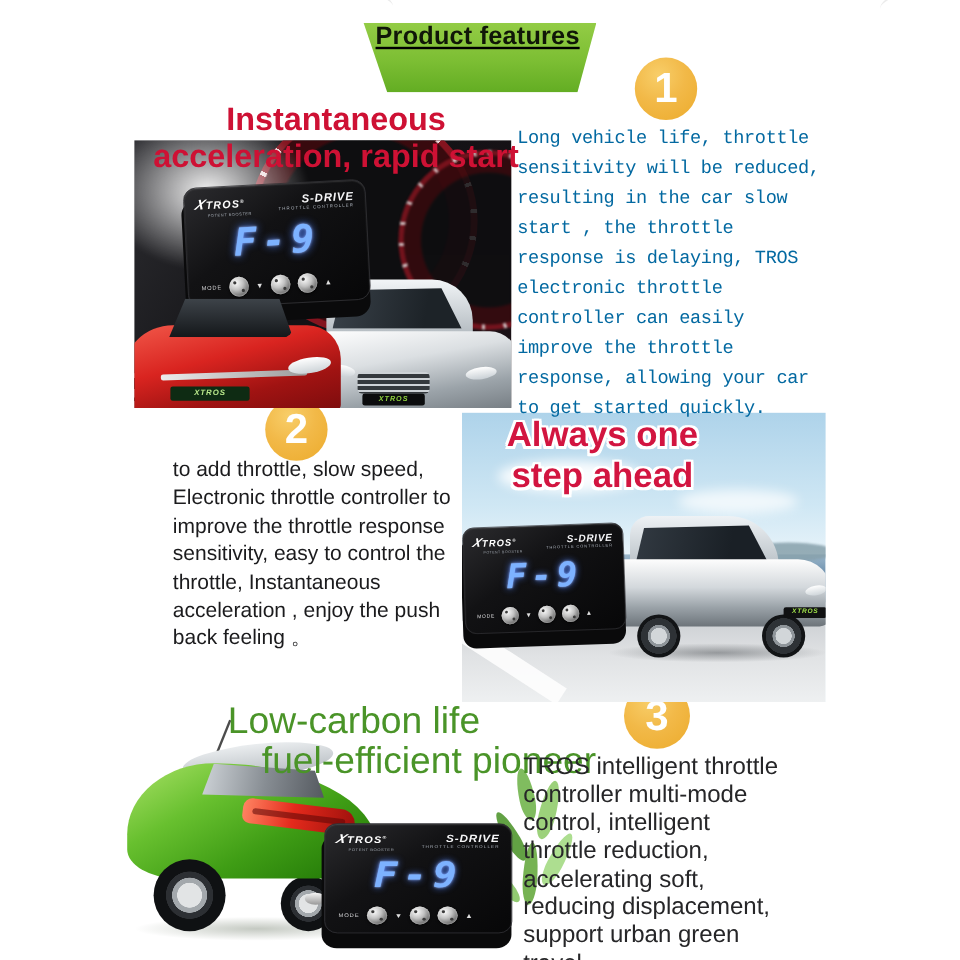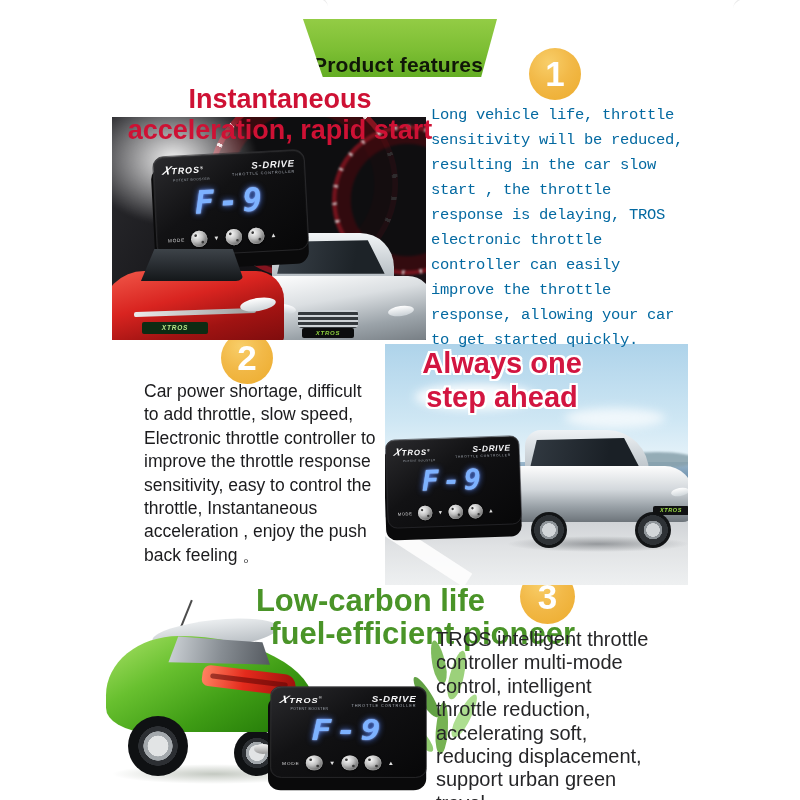--- a/index.html
+++ b/index.html
@@ -12,21 +12,21 @@
   
   .swoosh { position:absolute; border-radius:50%; border-top:4px solid #e3e3e3; opacity:.7; }
   .swoosh-a { left:228px; top:-16px; width:100px; height:32px; transform:rotate(7deg); }
   .swoosh-b { left:733px; top:-18px; width:130px; height:38px; transform:rotate(-6deg); }
 
   
   .banner {
     position:absolute; left:299px; top:19px; width:198px; height:58px;
     clip-path: polygon(2% 0, 100% 0, 92% 100%, 12% 100%);
     background: linear-gradient(180deg, #93cc45 0%, #7cbe33 55%, #63ad23 100%);
-    display:flex; align-items:flex-end; justify-content:center;
+    display:flex; align-items:flex-start; justify-content:center;text-decoration:underline;
   }
   .banner-label { font-size:21px; font-weight:700; color:#101708; letter-spacing:.2px; }
 
   
   .step-circle {
     position:absolute; width:52px; height:52px; border-radius:50%;
     background: radial-gradient(circle at 38% 28%, #f8ce69 0%, #f2b948 45%, #ecab2c 100%);
     color:#fff; font-size:35px; font-weight:700; text-align:center; line-height:52px;
   }
   .step-1 { left:529px; top:48px; }
@@ -34,21 +34,21 @@
   .step-3 { left:520px; top:569px; width:55px; height:55px; line-height:55px; }
 
   
   .h-red { position:absolute; text-align:center; font-weight:700; color:#ce1134; z-index:6; }
   .h1 { left:100px; top:84px; width:360px; font-size:27px; line-height:31px; }
   .h2 {
     left:2px; top:2px; width:230px; font-size:29px; line-height:34px; color:#d21540;
     text-shadow:-2px -2px 0 #fff, 2px -2px 0 #fff, -2px 2px 0 #fff, 2px 2px 0 #fff,
                  0 -2px 0 #fff, 0 2px 0 #fff, -2px 0 0 #fff, 2px 0 0 #fff;
   }
-  .h-green { position:absolute; text-align:right; font-weight:700; color:#4a9428; z-index:6; }
+  .h-green { position:absolute; text-align:center; font-weight:400; color:#4a9428; z-index:6; }
   .h3a { left:105px; top:584px; width:380px; font-size:31px; line-height:33px; }
   .h3b { left:140px; top:617px; width:435px; font-size:31px; line-height:33px; }
 
   
   .text-block { position:absolute; z-index:6; }
   .tb1 { left:431px; top:103px; width:252px; }
   .tb1 .line { font-family:"Liberation Mono","DejaVu Sans Mono",monospace;
                font-size:15.5px; line-height:25px; color:#0369a1; letter-spacing:-.3px; white-space:nowrap; }
   .tb2 { left:144px; top:380px; width:278px; }
   .tb2 .line { font-size:17.5px; line-height:23.4px; color:#1b1b1d; white-space:nowrap; }
@@ -317,21 +317,20 @@
     <div class="line">start , the throttle</div>
     <div class="line">response is delaying, TROS</div>
     <div class="line">electronic throttle</div>
     <div class="line">controller can easily</div>
     <div class="line">improve the throttle</div>
     <div class="line">response, allowing your car</div>
     <div class="line">to get started quickly.</div>
   </div>
 
   <div class="text-block tb2">
-    <div class="line">Car power shortage, difficult</div>
     <div class="line">to add throttle, slow speed,</div>
     <div class="line">Electronic throttle controller to</div>
     <div class="line">improve the throttle response</div>
     <div class="line">sensitivity, easy to control the</div>
     <div class="line">throttle, Instantaneous</div>
     <div class="line">acceleration , enjoy the push</div>
     <div class="line">back feeling 。</div>
   </div>
 
   <div class="photo2">

